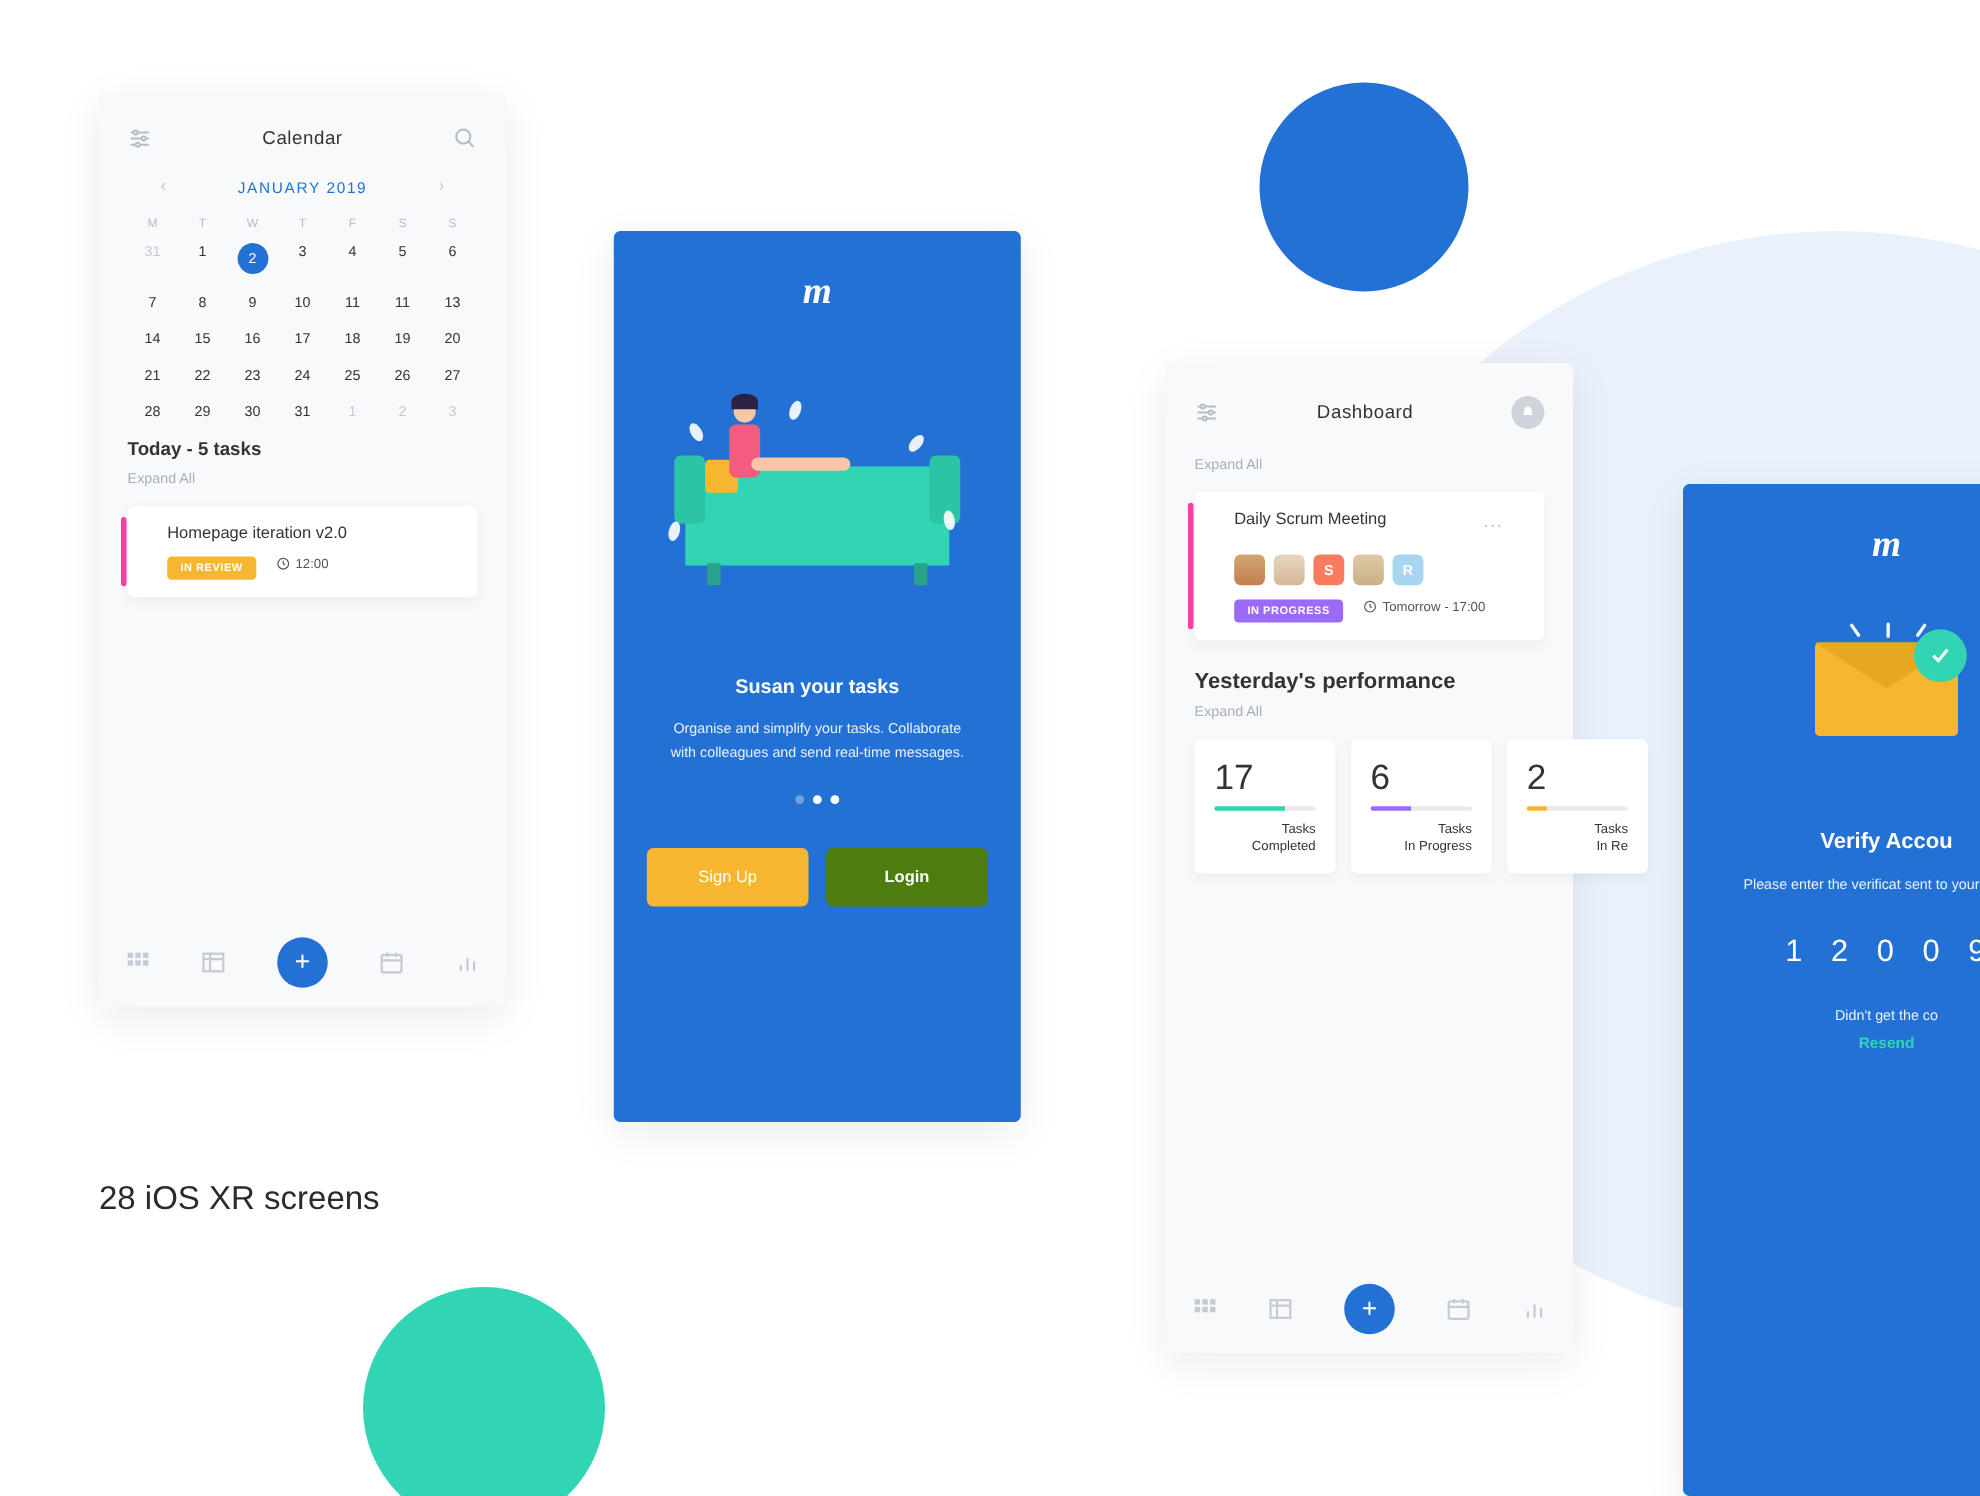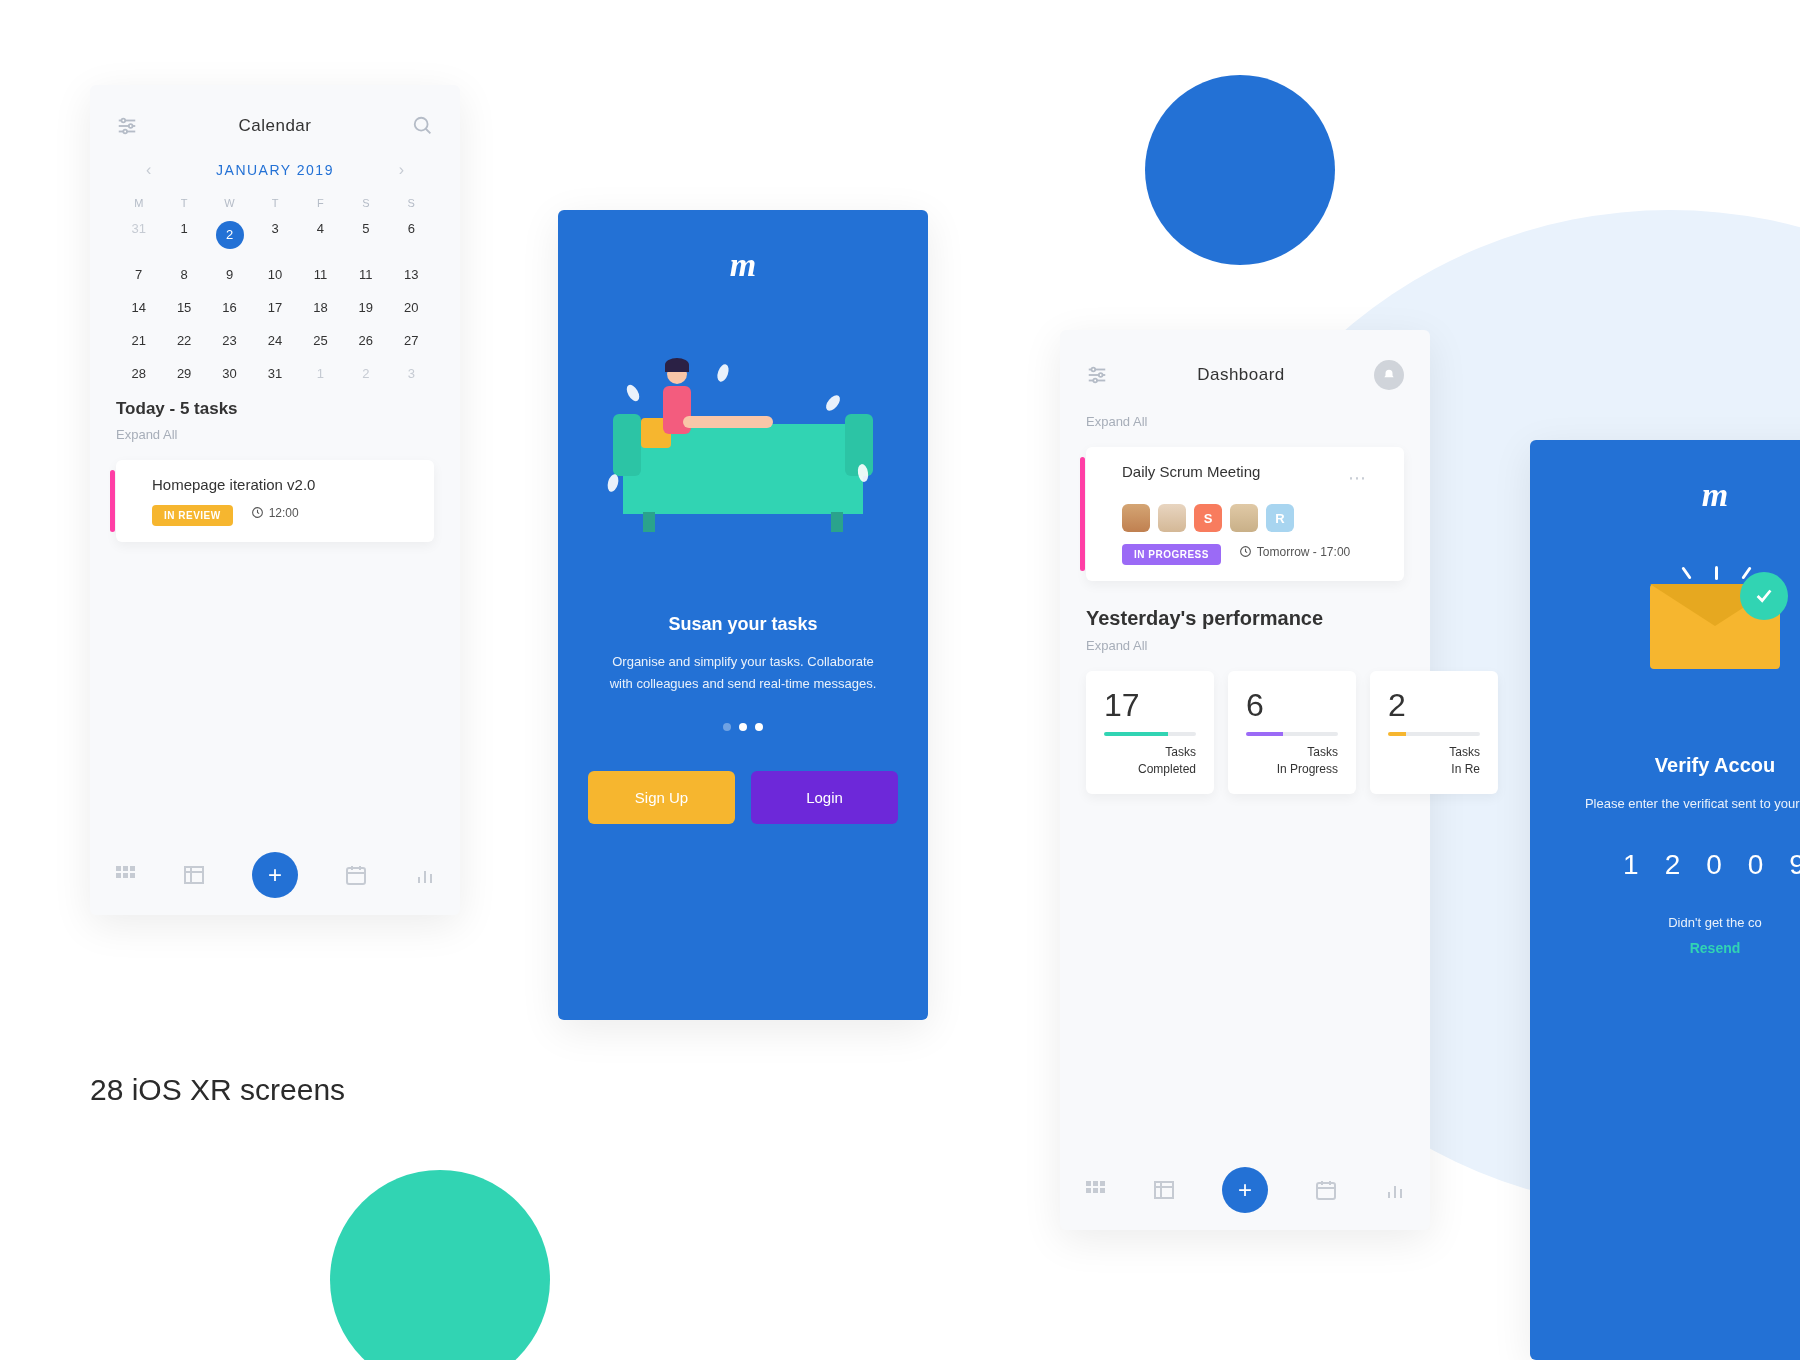--- a/index.html
+++ b/index.html
@@ -59,21 +59,21 @@
   .person-legs{position:absolute;top:-8px;left:60px;width:90px;height:12px;background:#f9c6a8;border-radius:6px;}
   .pillow{position:absolute;top:-6px;left:18px;width:30px;height:30px;background:#f6b62f;border-radius:4px;}
   .leaf{position:absolute;width:10px;height:18px;background:#fff;border-radius:50%;opacity:.9;}
   #s2 h3 { font-size: 18px; margin-bottom: 16px; }
   #s2 p { font-size: 13px; line-height: 1.7; opacity:.9; padding: 0 14px; }
   .dots { margin:28px 0 40px; display:flex; gap:8px; justify-content:center; }
   .dot{width:8px;height:8px;border-radius:50%;background:#fff;opacity:.35;}
   .dot.on{opacity:1;}
   .btnrow{display:flex;gap:16px;}
   .btn{flex:1;padding:18px;border-radius:6px;font-weight:500;font-size:15px;}
-  .btn.yellow{background:#f6b62f;} .btn.teal{background:#6d28d9;}
+  .btn.yellow{background:#f6b62f;} .btn.teal{background:#4d7c0f;font-weight:bold;}
 
   
   #s3 { top: 330px; left: 1060px; width: 370px; height: 900px; padding: 30px 26px; }
   #s3 .greet { font-size: 22px; font-weight: 500; line-height:1.4; margin-top: 6px; }
   .avatars{display:flex;gap:8px;margin:12px 0;}
   .av{width:28px;height:28px;border-radius:6px;}
   .av.a1{background:linear-gradient(#d4a574,#c08050);}
   .av.a2{background:linear-gradient(#e8d5c0,#d4b896);}
   .av.a3{background:#f87c5e;color:#fff;font-size:13px;font-weight:600;display:flex;align-items:center;justify-content:center;}
   .av.a4{background:linear-gradient(#e0c9a6,#c9b088);}

